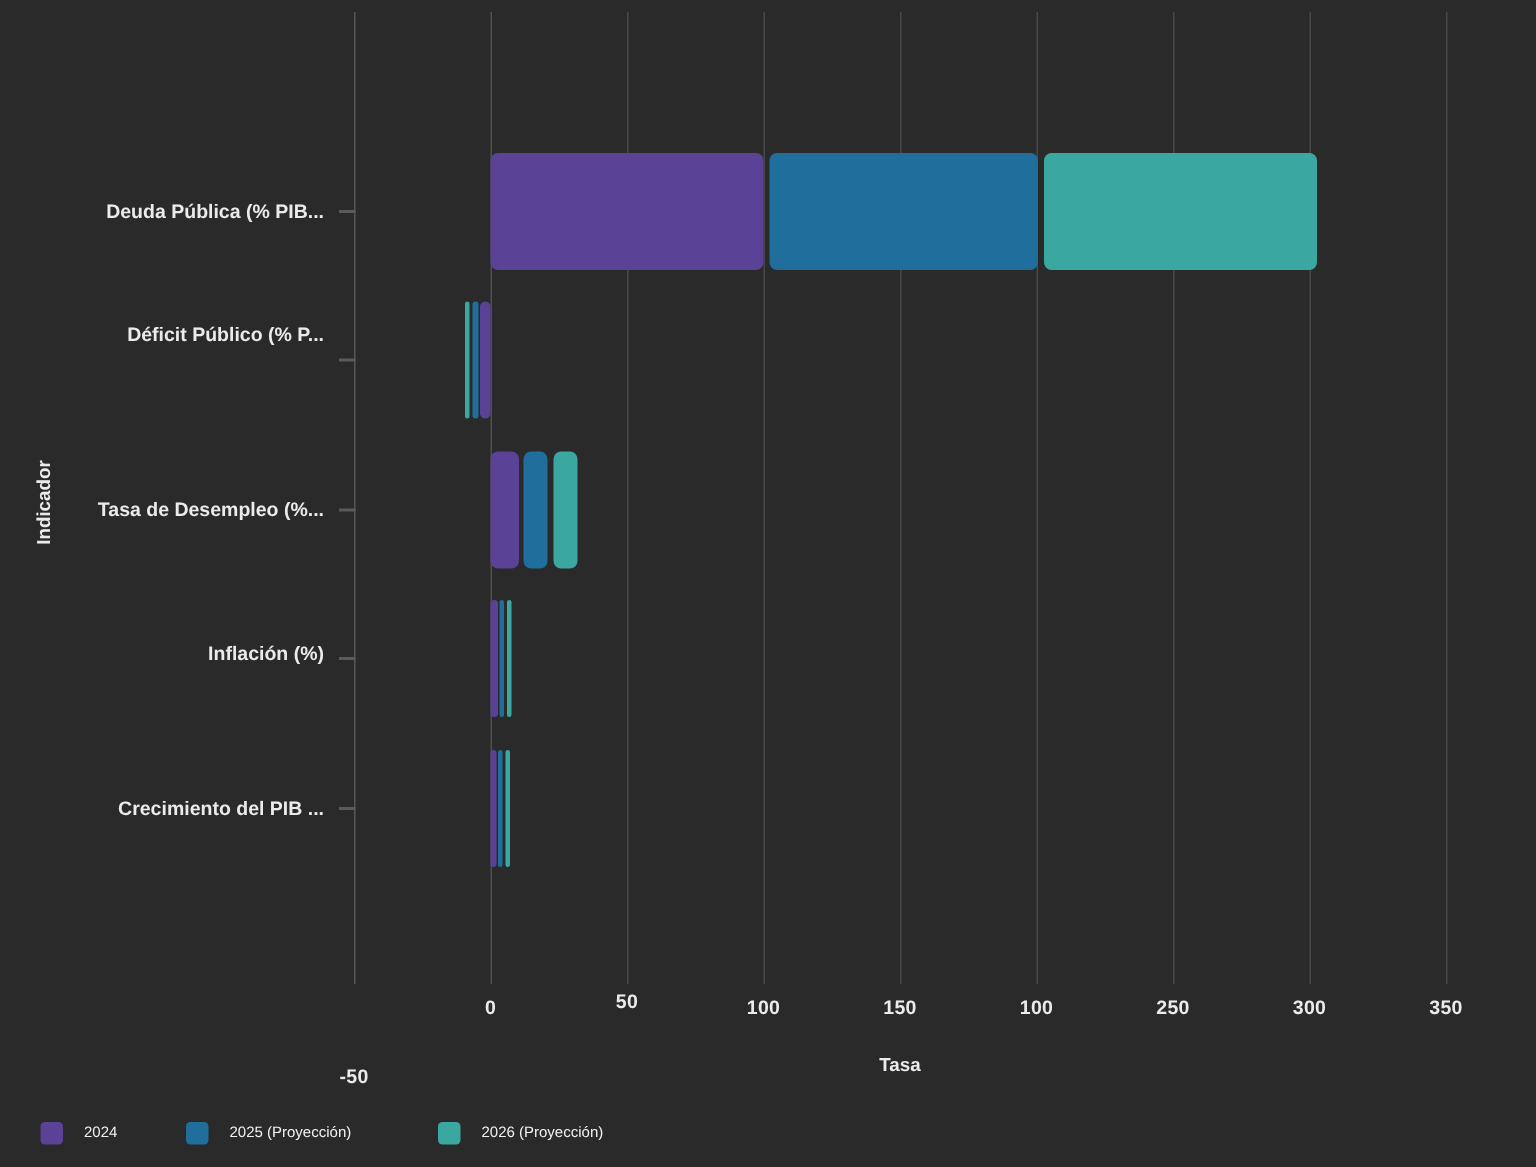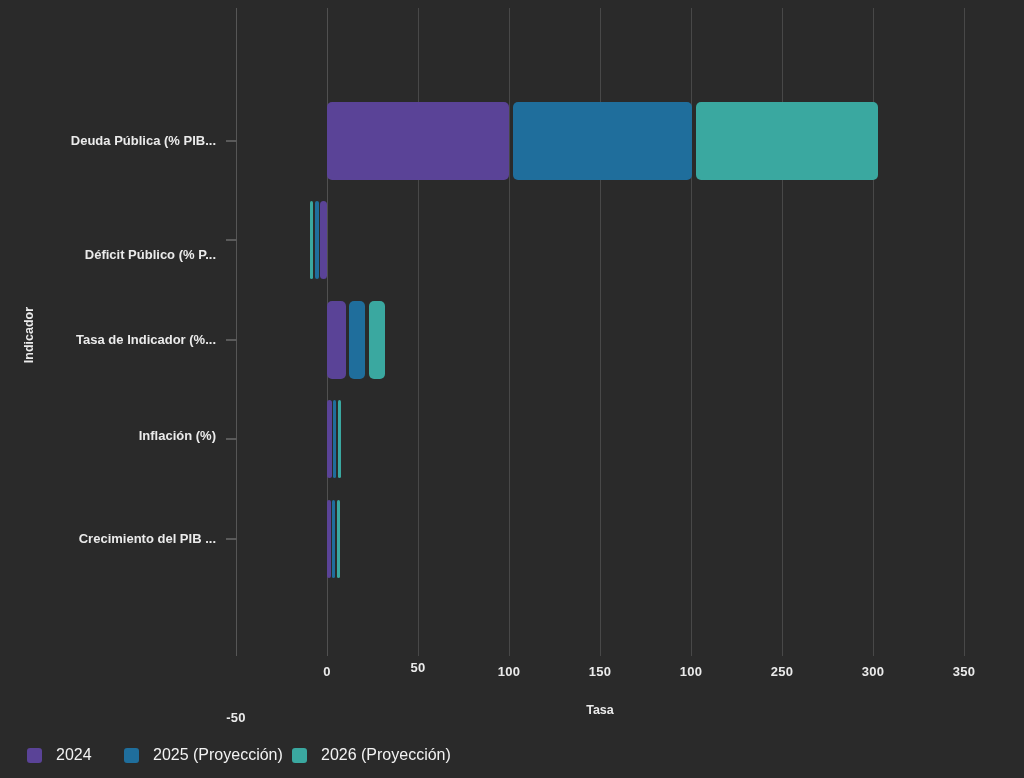--- a/index.html
+++ b/index.html
@@ -79,21 +79,21 @@
     height: 20px;
     cursor: pointer;
   }
   .legend-swatch {
     width: 15px;
     height: 15px;
     border-radius: 3px;
     flex: 0 0 auto;
   }
   .legend-label {
-    font-size: 16px;
+    font-size: 10px;
     font-weight: 400;
     color: #f2f2f2;
     white-space: nowrap;
   }
 </style>
 </head>
 <body>
 
 <div id="chart-area">
   <div id="gridlines">
@@ -103,23 +103,23 @@
       <div class="gridline" style="left: 508.5px; top: 8px; height: 648px;"></div>
       <div class="gridline" style="left: 599.5px; top: 8px; height: 648px;"></div>
       <div class="gridline" style="left: 690.5px; top: 8px; height: 648px;"></div>
       <div class="gridline" style="left: 781.5px; top: 8px; height: 648px;"></div>
       <div class="gridline" style="left: 872.5px; top: 8px; height: 648px;"></div>
       <div class="gridline" style="left: 963.5px; top: 8px; height: 648px;"></div>
     </div>
   <div id="y-axis">
       <div class="y-category-label" style="top: 132px; line-height: 18px;">Deuda Pública (% PIB...</div>
       <div class="y-tick-mark" style="left: 226px; width: 11px; top: 140px;"></div>
-      <div class="y-category-label" style="top: 246px; line-height: 18px; text-align: right;">Déficit Público (% P...</div>
+      <div class="y-category-label" style="top: 214px; line-height: 18px; text-align: right;">Déficit Público (% P...</div>
       <div class="y-tick-mark" style="left: 226px; width: 11px; top: 239.4px;"></div>
-      <div class="y-category-label" style="top: 330.8px; line-height: 18px;">Tasa de Indicador (%...</div>
+      <div class="y-category-label" style="top: 330.8px; line-height: 18px;">Tasa de Desempleo (%...</div>
       <div class="y-tick-mark" style="left: 226px; width: 11px; top: 338.8px;"></div>
       <div class="y-category-label" style="top: 427px; line-height: 18px;">Inflación (%)</div>
       <div class="y-tick-mark" style="left: 226px; width: 11px; top: 438.2px;"></div>
       <div class="y-category-label" style="top: 529.6px; line-height: 18px;">Crecimiento del PIB ...</div>
       <div class="y-tick-mark" style="left: 226px; width: 11px; top: 537.6px;"></div>
     </div>
   <div id="bars">
       <div class="bar-segment" style="left: 327px; width: 182.41px; top: 102px; height: 78px; background: rgb(90, 67, 151);"></div>
       <div class="bar-segment" style="left: 512.91px; width: 179.41px; top: 102px; height: 78px; background: rgb(31, 110, 156);"></div>
       <div class="bar-segment" style="left: 695.82px; width: 182.504px; top: 102px; height: 78px; background: rgb(58, 168, 160);"></div>

